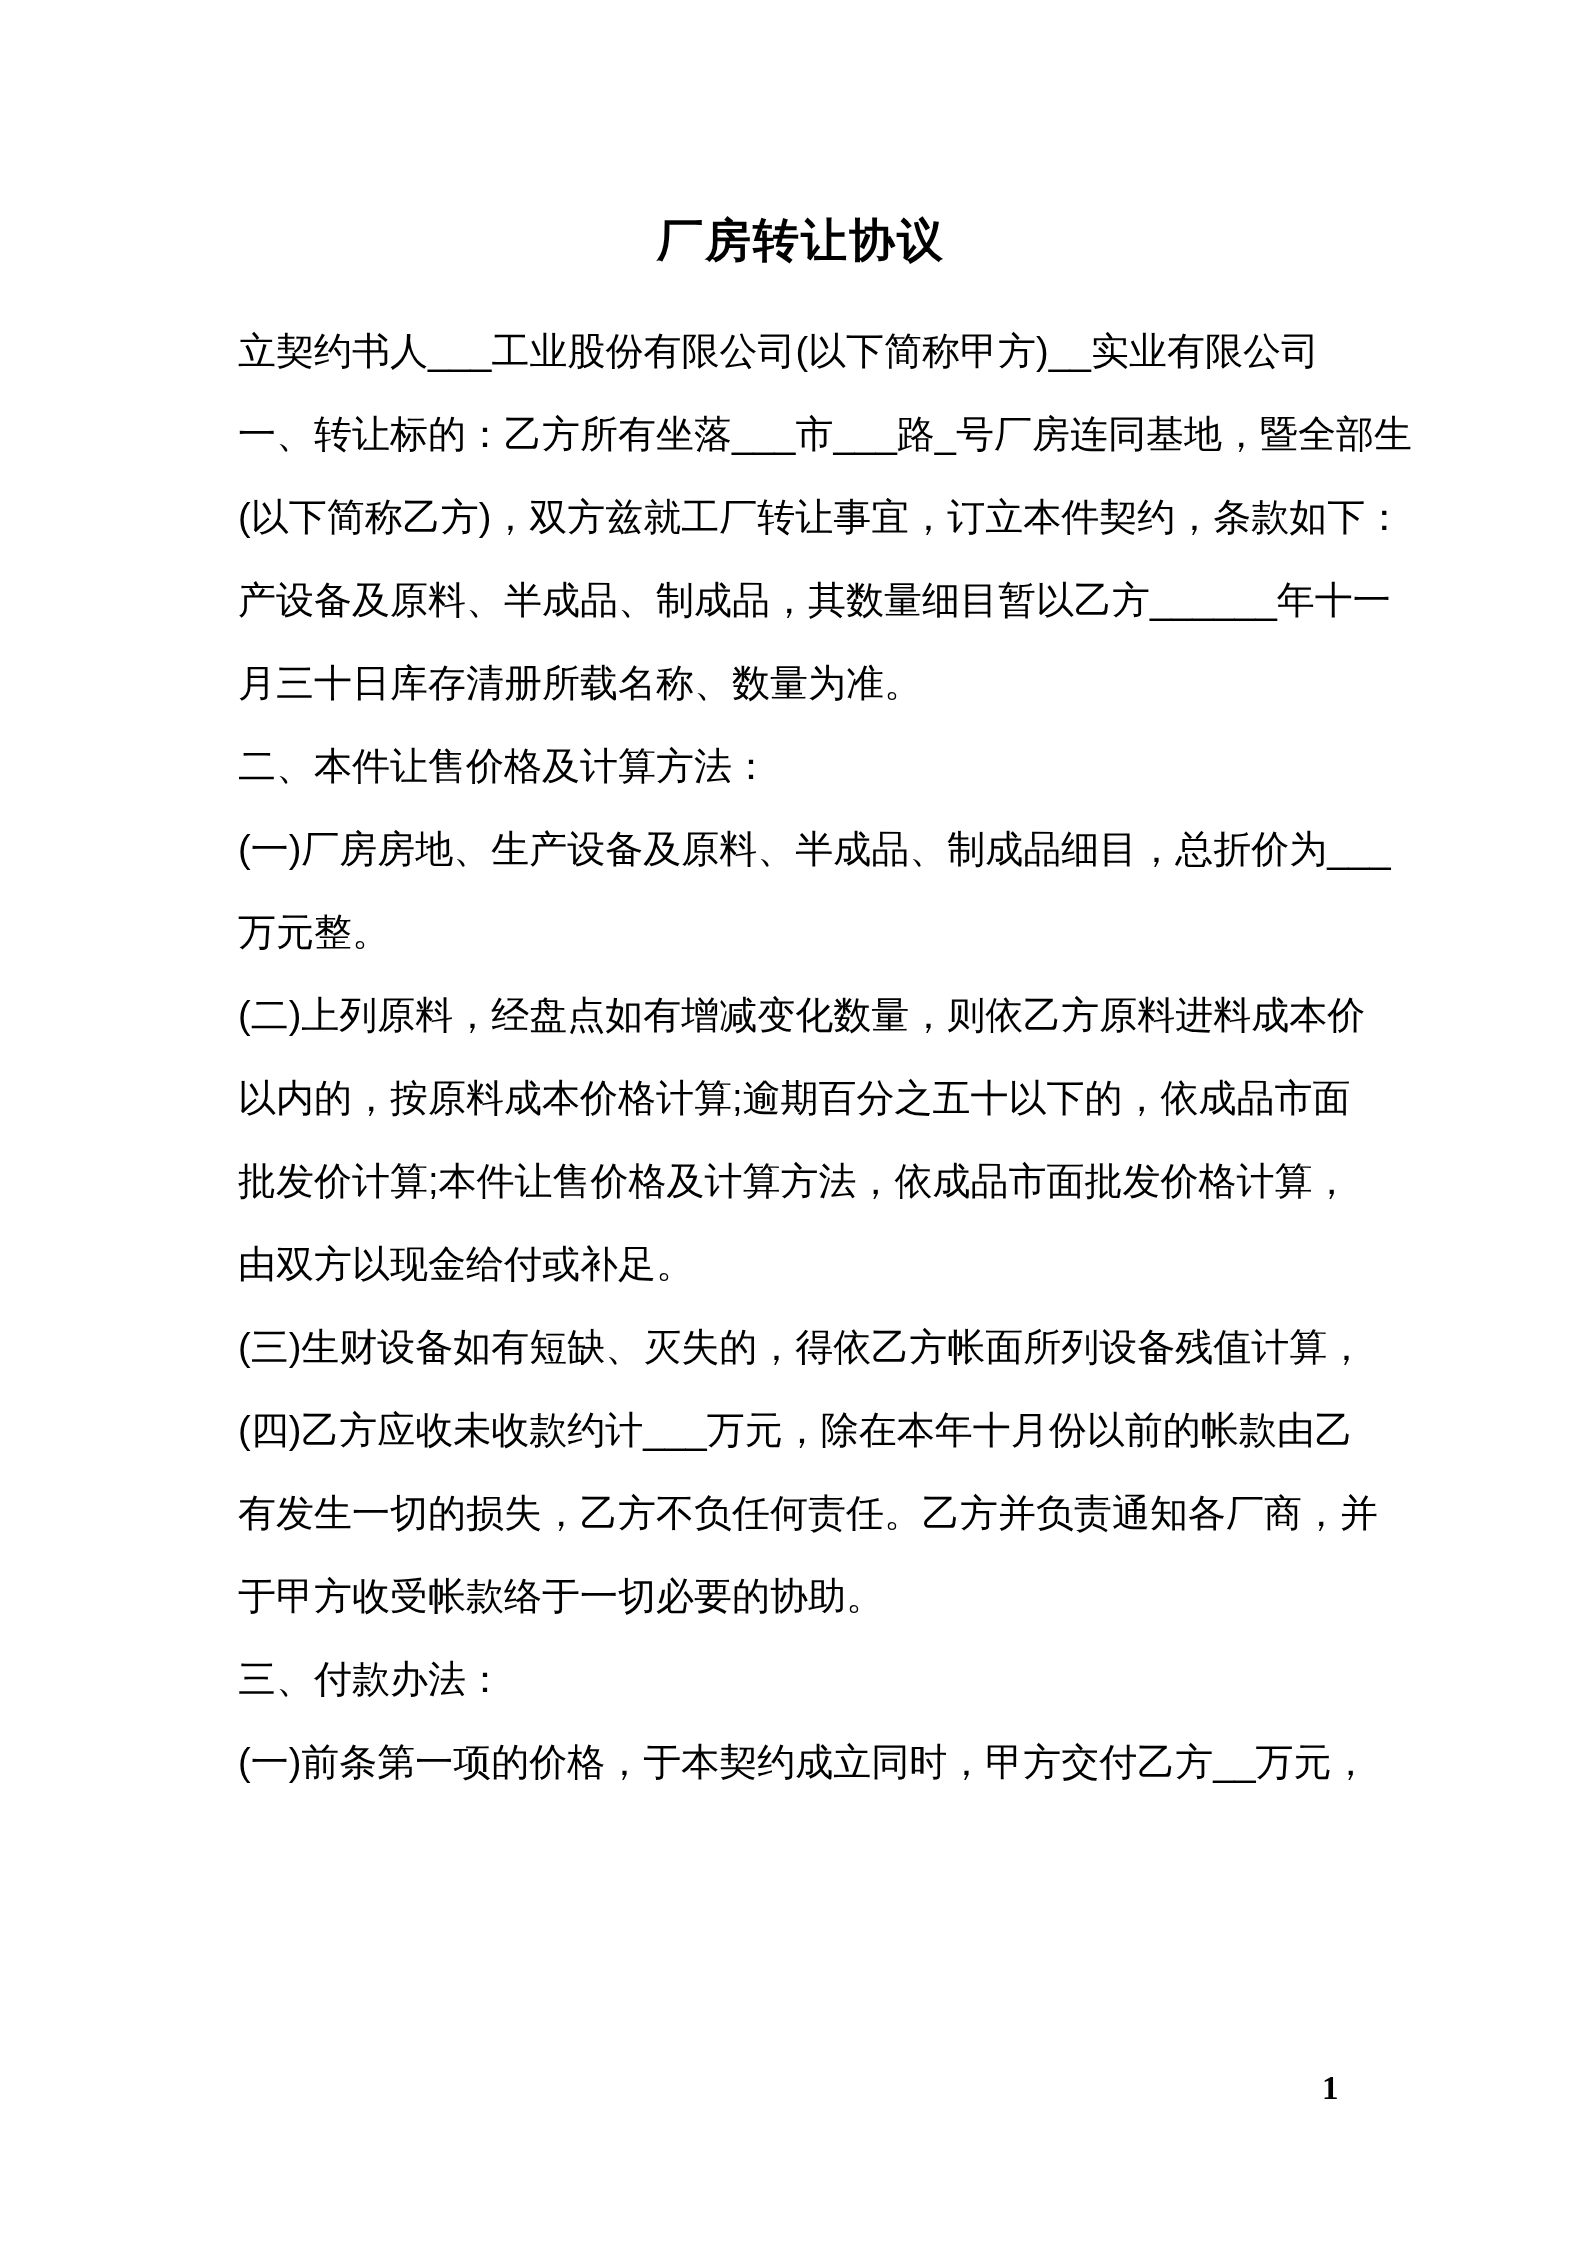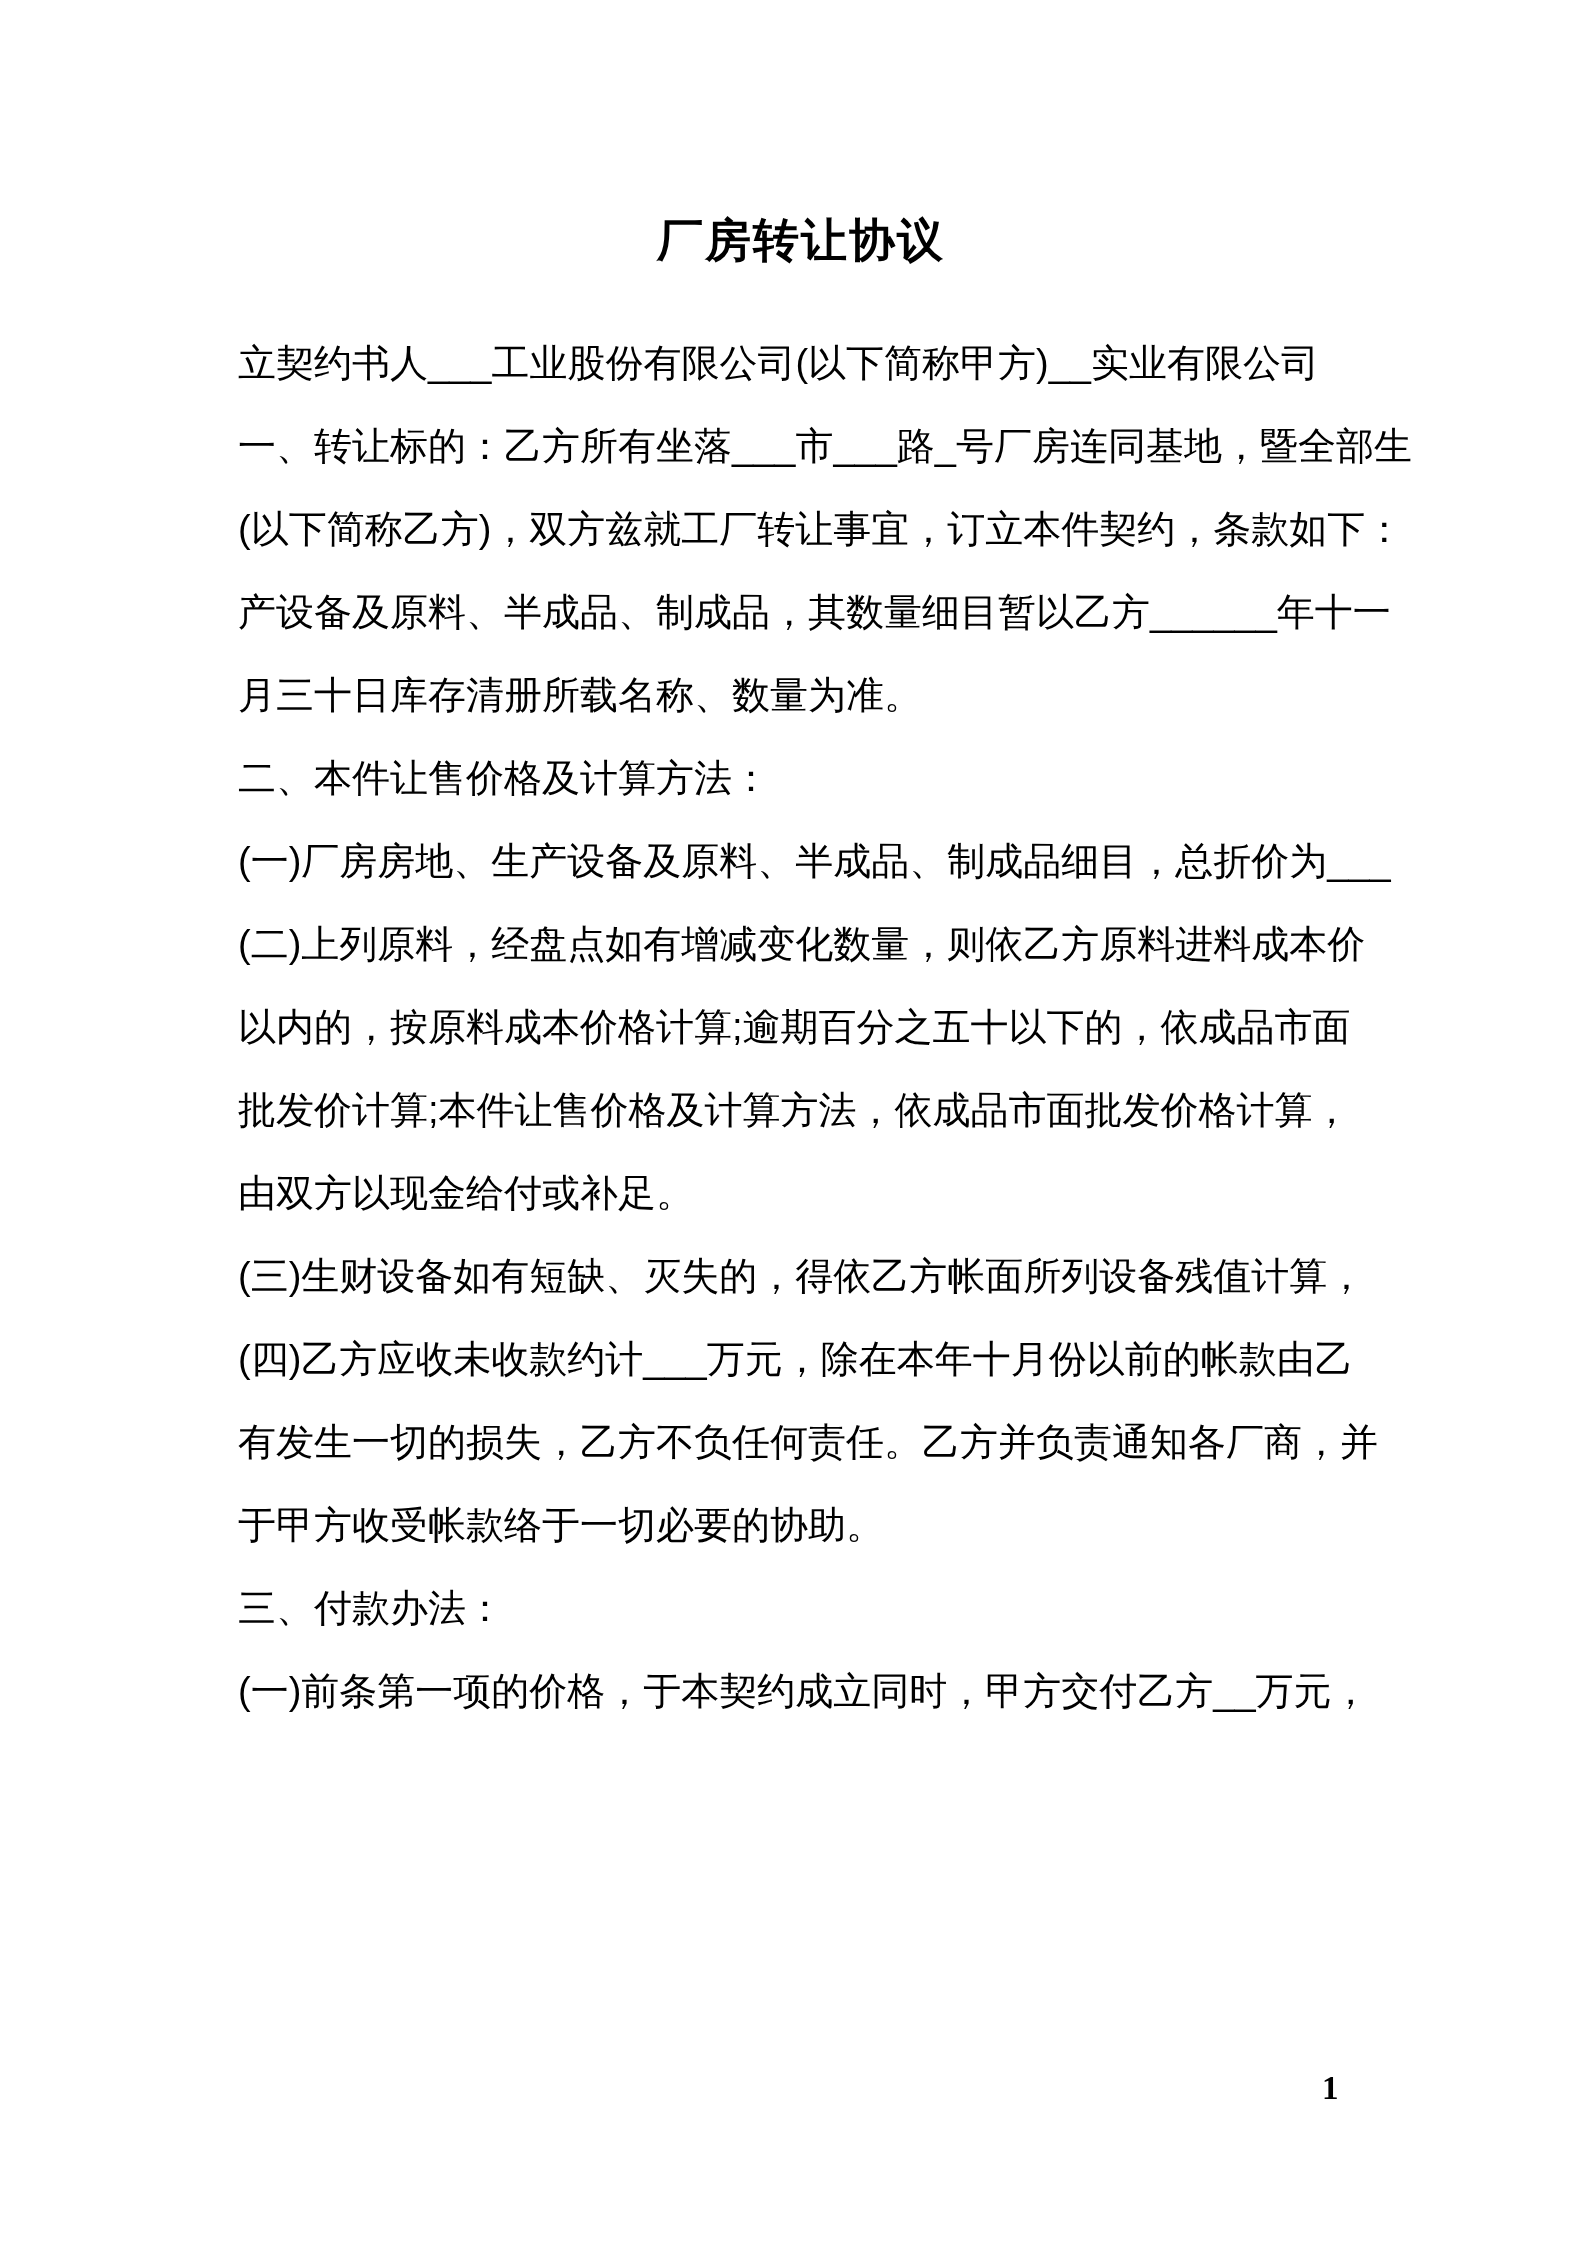--- a/index.html
+++ b/index.html
@@ -23,21 +23,21 @@
     width: 100%;
     margin: 8px;
     text-align: center;
     font-size: 46px;
     font-weight: bold;
     letter-spacing: 2px;
     color: #000000;
   }
   .doc-body {
     position: absolute;
-    top: 322px;
+    top: 310px;
     left: 238px;
     width: 1120px;
     font-size: 38px;
     line-height: 83px;
     color: #000000;
   }
   .doc-line {
     white-space: pre;
     height: 83px;
     overflow: visible;
@@ -60,20 +60,21 @@
   <h1 class="doc-title">厂房转让协议</h1>
 
   <div class="doc-body">
       <div class="doc-line">立契约书人___工业股份有限公司(以下简称甲方)__实业有限公司</div>
       <div class="doc-line">一、转让标的：乙方所有坐落___市___路_号厂房连同基地，暨全部生</div>
       <div class="doc-line">(以下简称乙方)，双方兹就工厂转让事宜，订立本件契约，条款如下：</div>
       <div class="doc-line">产设备及原料、半成品、制成品，其数量细目暂以乙方______年十一</div>
       <div class="doc-line">月三十日库存清册所载名称、数量为准。</div>
       <div class="doc-line">二、本件让售价格及计算方法：</div>
       <div class="doc-line">(一)厂房房地、生产设备及原料、半成品、制成品细目，总折价为___</div>
+      <div class="doc-line">万元整。</div>
       <div class="doc-line">(二)上列原料，经盘点如有增减变化数量，则依乙方原料进料成本价</div>
       <div class="doc-line">以内的，按原料成本价格计算;逾期百分之五十以下的，依成品市面</div>
       <div class="doc-line">批发价计算;本件让售价格及计算方法，依成品市面批发价格计算，</div>
       <div class="doc-line">由双方以现金给付或补足。</div>
       <div class="doc-line">(三)生财设备如有短缺、灭失的，得依乙方帐面所列设备残值计算，</div>
       <div class="doc-line">(四)乙方应收未收款约计___万元，除在本年十月份以前的帐款由乙</div>
       <div class="doc-line">有发生一切的损失，乙方不负任何责任。乙方并负责通知各厂商，并</div>
       <div class="doc-line">于甲方收受帐款络于一切必要的协助。</div>
       <div class="doc-line">三、付款办法：</div>
       <div class="doc-line">(一)前条第一项的价格，于本契约成立同时，甲方交付乙方__万元，</div>

